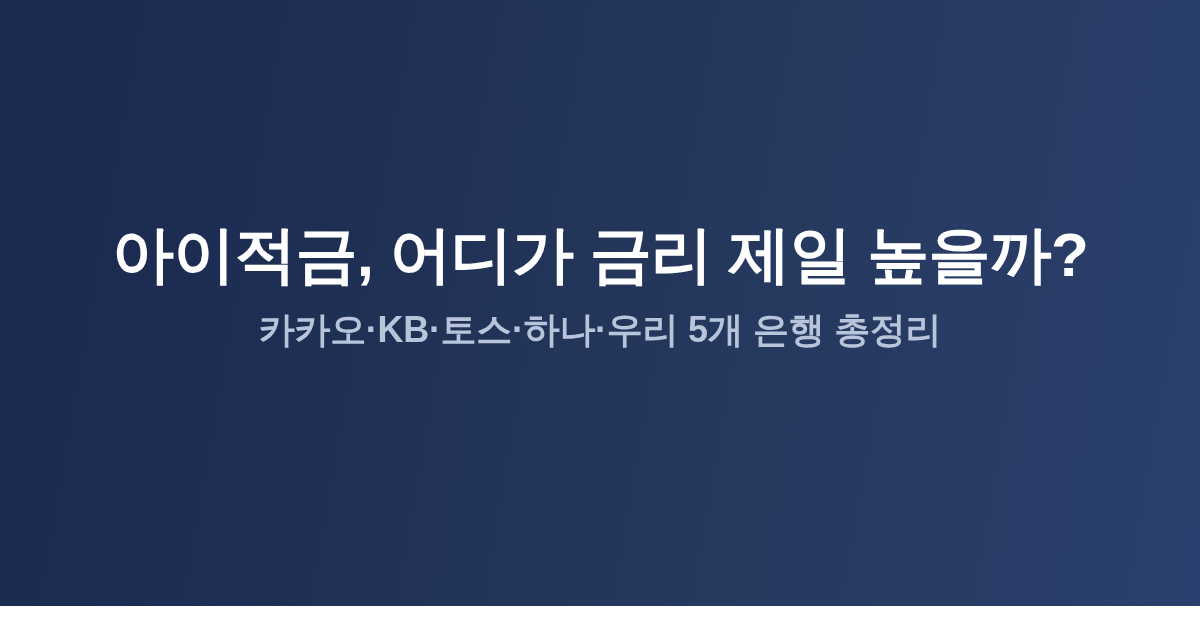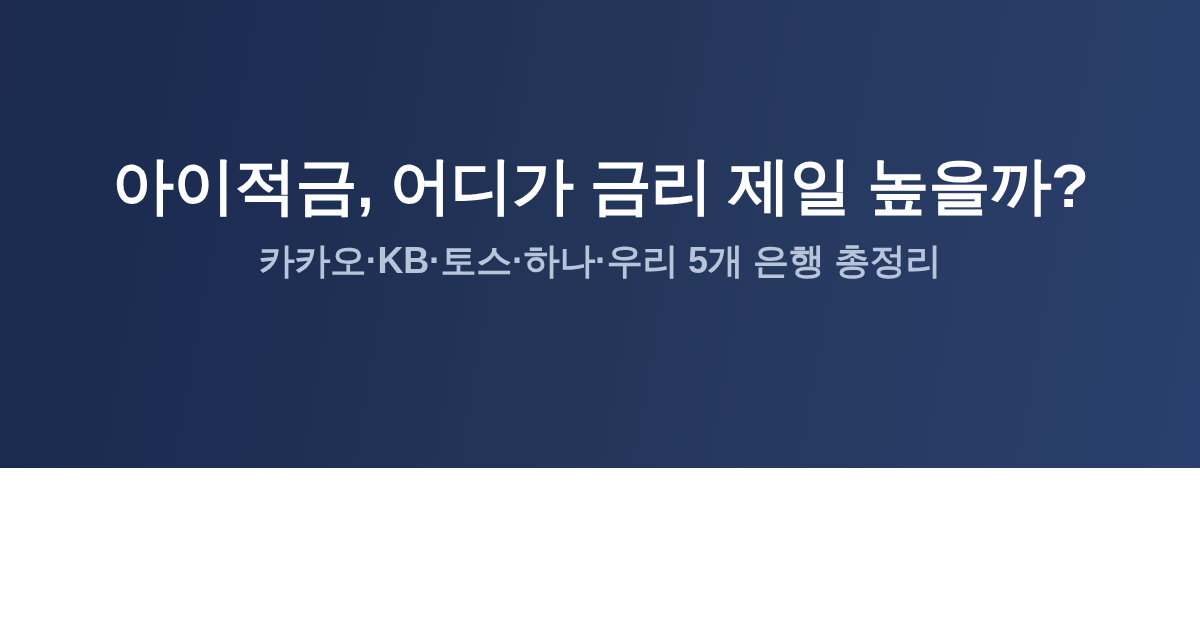--- a/index.html
+++ b/index.html
@@ -10,21 +10,21 @@
   body {
     width: 1200px;
     height: 630px;
     overflow: hidden;
     font-family: "Liberation Sans", "DejaVu Sans", sans-serif;
   }
 
   #og-card {
     position: relative;
     width: 1200px;
-    height: 468px;
+    height: 606px;
     box-sizing: border-box;
     display: flex;
     flex-direction: column;
     align-items: center;
     justify-content: center;
     background-color: #1b2a4e;
     background-image: linear-gradient(100deg, #1b2a4e 0%, #1d2d53 22%, #223457 45%, #26395f 65%, #2a3f6d 100%);
     overflow: hidden;
   }
 

